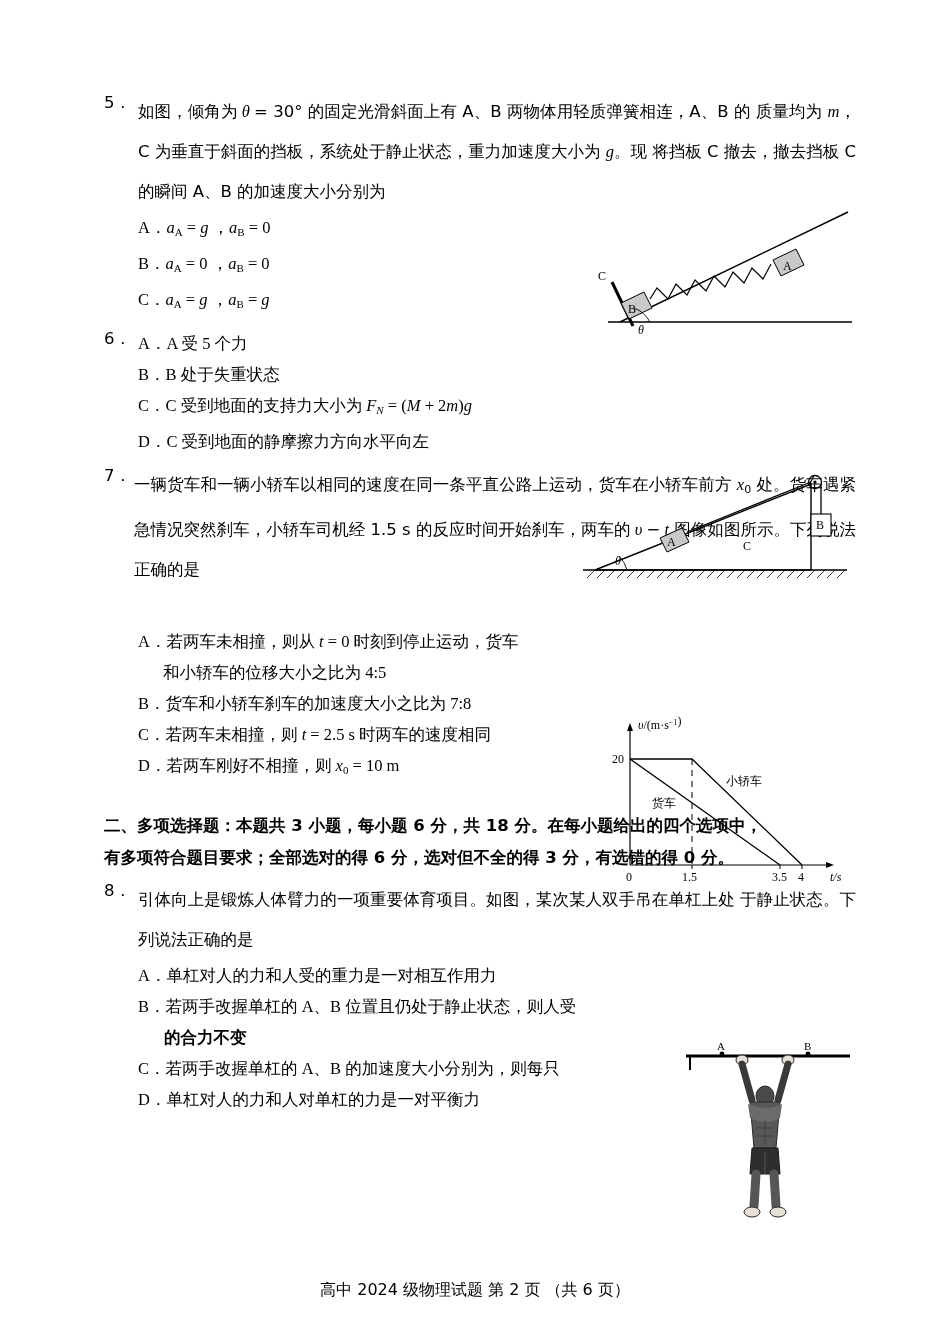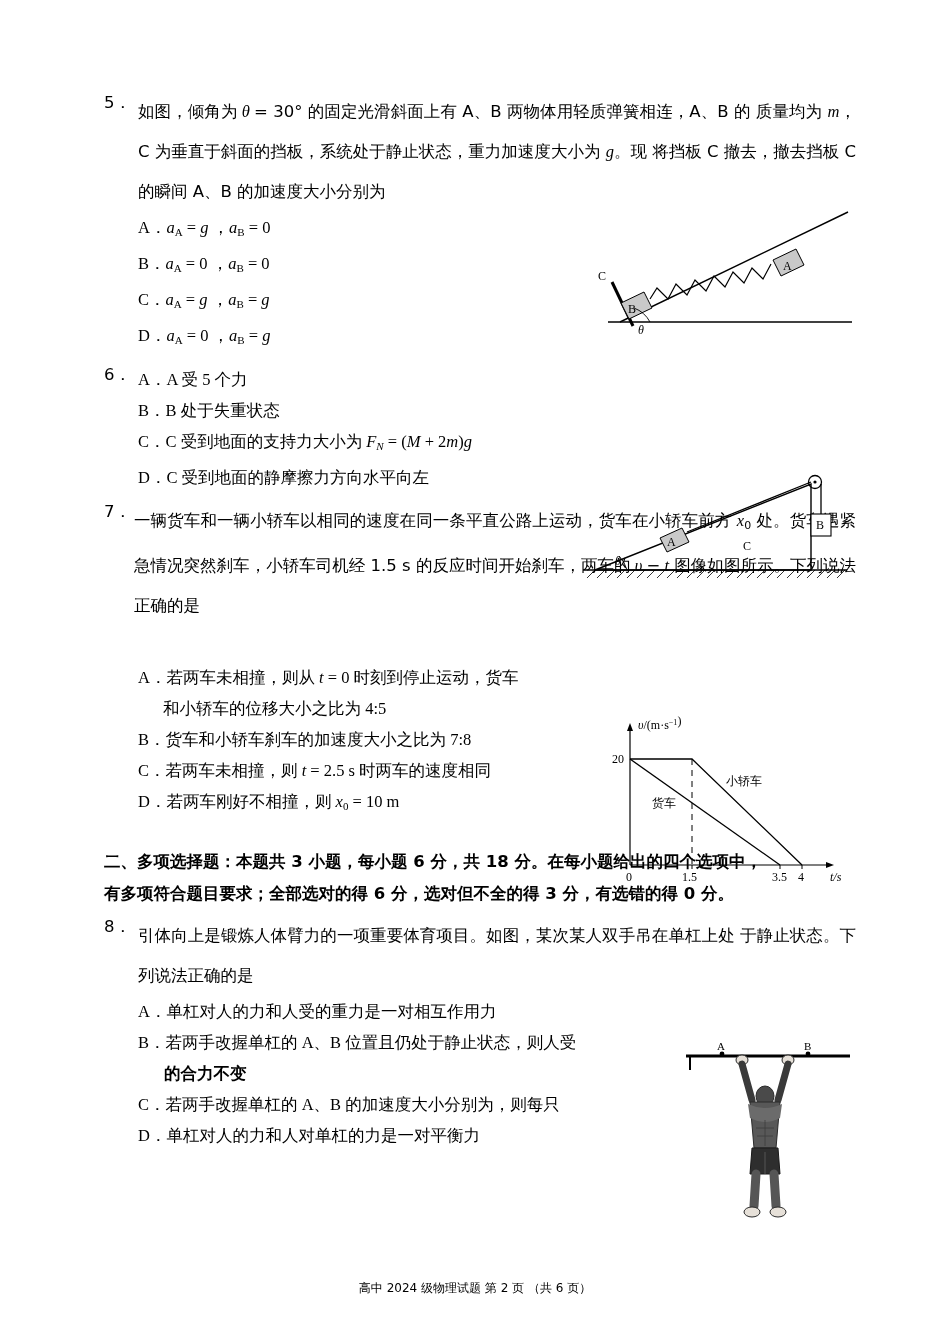--- a/index.html
+++ b/index.html
@@ -22,21 +22,21 @@
   .sub { font-size:11px; vertical-align:-3px; font-style:italic;}
   .subn { font-size:11px; vertical-align:-3px; font-style:normal;}
   .cn { font-family:"DejaVu Sans", sans-serif; }
 
   
   .section { margin-top:20px; margin-bottom:4px; font-size:16.5px; line-height:32px; }
   .section b { font-weight:bold; }
 
   .footer {
     position:absolute; left:0; top:1280px; width:950px;
-    text-align:center; font-size:12px;
+    text-align:center; font-size:16px;
   }
 
   
   .fig { position:absolute; }
 
   
   #fig5 { left:590px; top:200px; width:265px; height:140px; }
   
   #fig6 { left:575px; top:470px; width:280px; height:130px; }
   
@@ -58,21 +58,20 @@
       <div class="qnum cn">5．</div>
       <div class="qbody cn">
         如图，倾角为<span class="ital"> θ </span>= 30° 的固定光滑斜面上有 A、B 两物体用轻质弹簧相连，A、B 的
         质量均为 <span class="ital">m</span>，C 为垂直于斜面的挡板，系统处于静止状态，重力加速度大小为 <span class="ital">g</span>。现
         将挡板 C 撤去，撤去挡板 C 的瞬间 A、B 的加速度大小分别为
       </div>
       <div class="opts">
         <div class="opt">A．<span class="ital">a</span><span class="subn">A</span> = <span class="ital">g</span> ，<span class="ital">a</span><span class="subn">B</span> = 0</div>
         <div class="opt">B．<span class="ital">a</span><span class="subn">A</span> = 0 ，<span class="ital">a</span><span class="subn">B</span> = 0</div>
         <div class="opt">C．<span class="ital">a</span><span class="subn">A</span> = <span class="ital">g</span> ，<span class="ital">a</span><span class="subn">B</span> = <span class="ital">g</span></div>
-        <div class="opt">D．<span class="ital">a</span><span class="subn">A</span> = 0 ，<span class="ital">a</span><span class="subn">B</span> = <span class="ital">g</span></div>
       </div>
     </div>
 
     <div class="q" style="margin-top:8px;">
       <div class="qnum cn">6．</div>
       <div class="opts">
         <div class="opt">A．A 受 5 个力</div>
         <div class="opt">B．B 处于失重状态</div>
         <div class="opt">C．C 受到地面的支持力大小为 <span class="ital">F</span><span class="sub">N</span> = (<span class="ital">M</span> + 2<span class="ital">m</span>)<span class="ital">g</span></div>
         <div class="opt">D．C 受到地面的静摩擦力方向水平向左</div>

